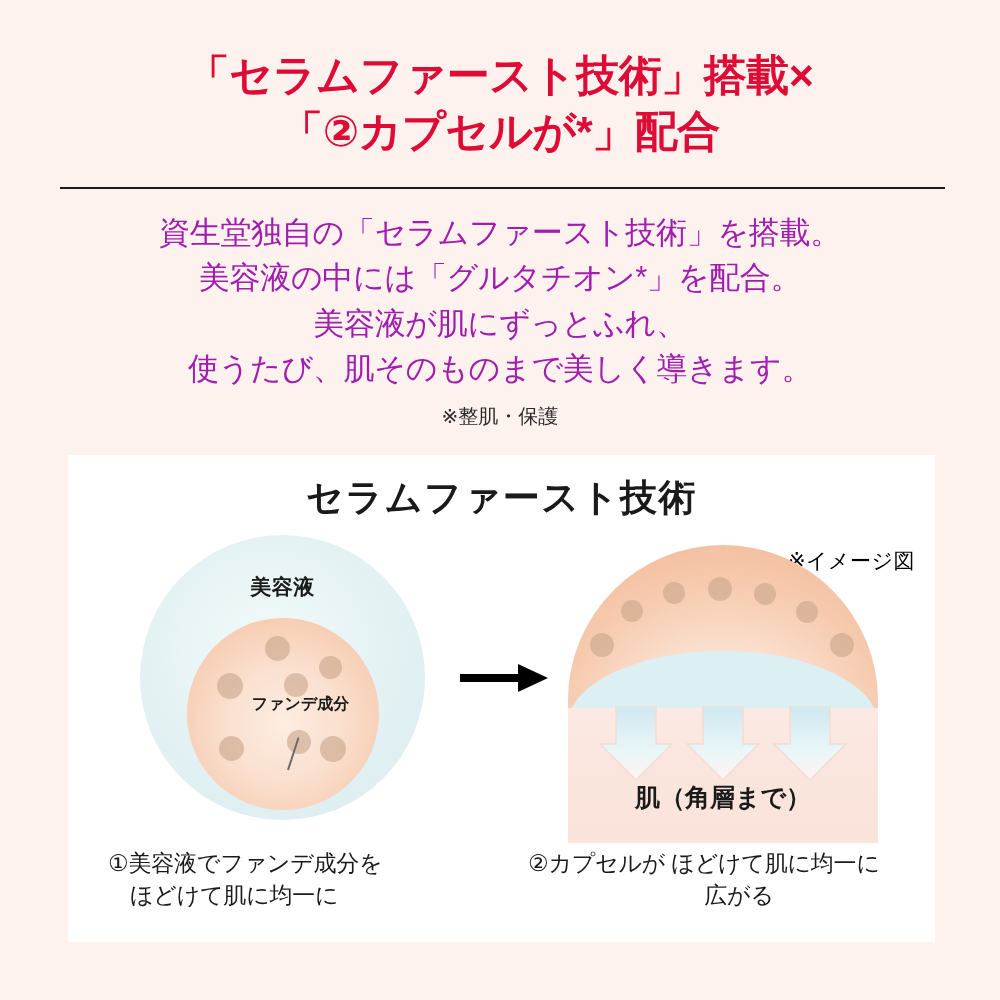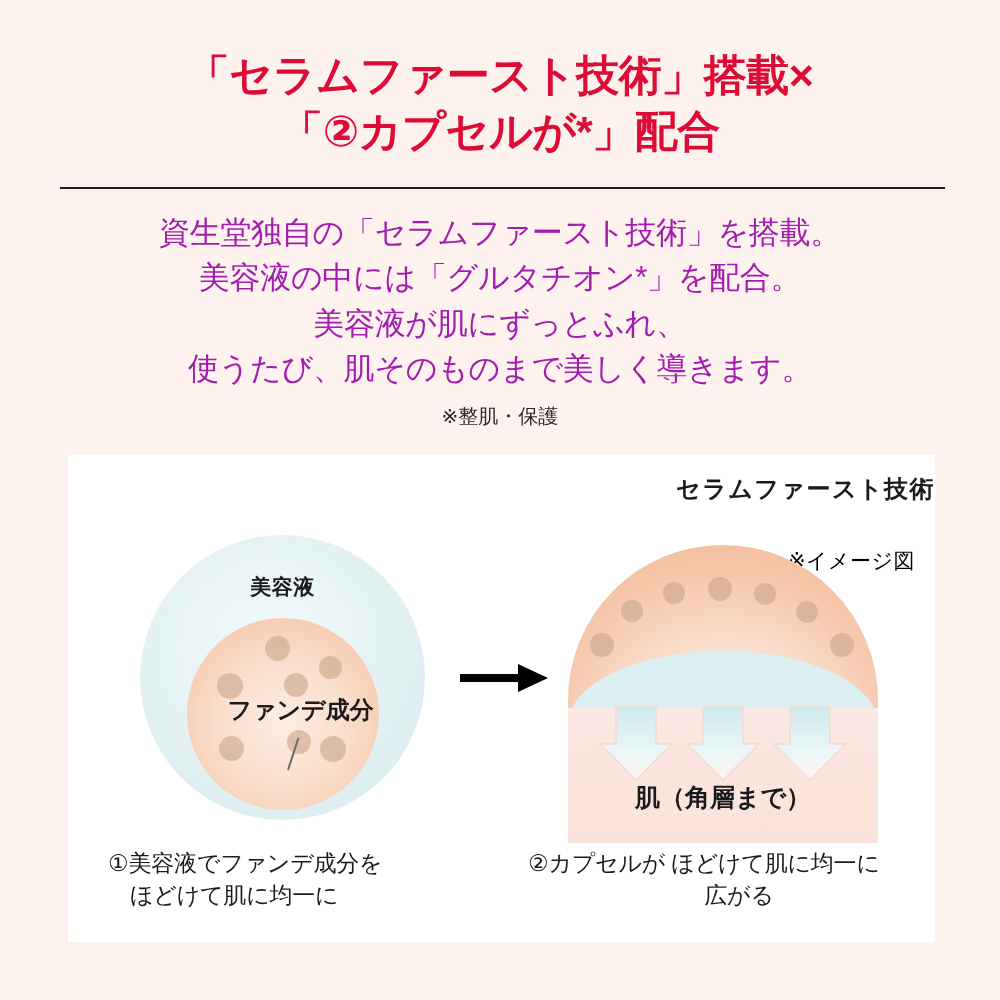--- a/index.html
+++ b/index.html
@@ -72,22 +72,22 @@
     top: 455px;
     width: 867px;
     height: 487px;
     background: #FFFFFF;
   }
   .card-heading {
     position: absolute;
     top: 18px;
     left: 0;
     width: 867px;
-    text-align: right;
-    font-size: 24px;
+    text-align: center;
+    font-size: 37px;
     font-weight: 700;
     letter-spacing: 1.5px;
     color: #1a1a1a;
   }
   .image-note {
     position: absolute;
     top: 92px;
     right: 20px;
     font-size: 21px;
     color: #000000;
@@ -137,21 +137,21 @@
     position: absolute;
     border-radius: 50%;
     background: #C9A68D;
     opacity: 0.62;
   }
   .found-label {
     position: absolute;
     left: 0;
     width: 227px;
     text-align: center;
-    font-size: 24px;
+    font-size: 16px;
     font-weight: 700;
     color: #1a1a1a;
     letter-spacing: 0px;
   }
   .found-label.l1 { top: 76px; }
   .found-label.l2 { top: 146px; }
   .leader-line {
     position: absolute;
     left: 100px;
     top: 118px;

